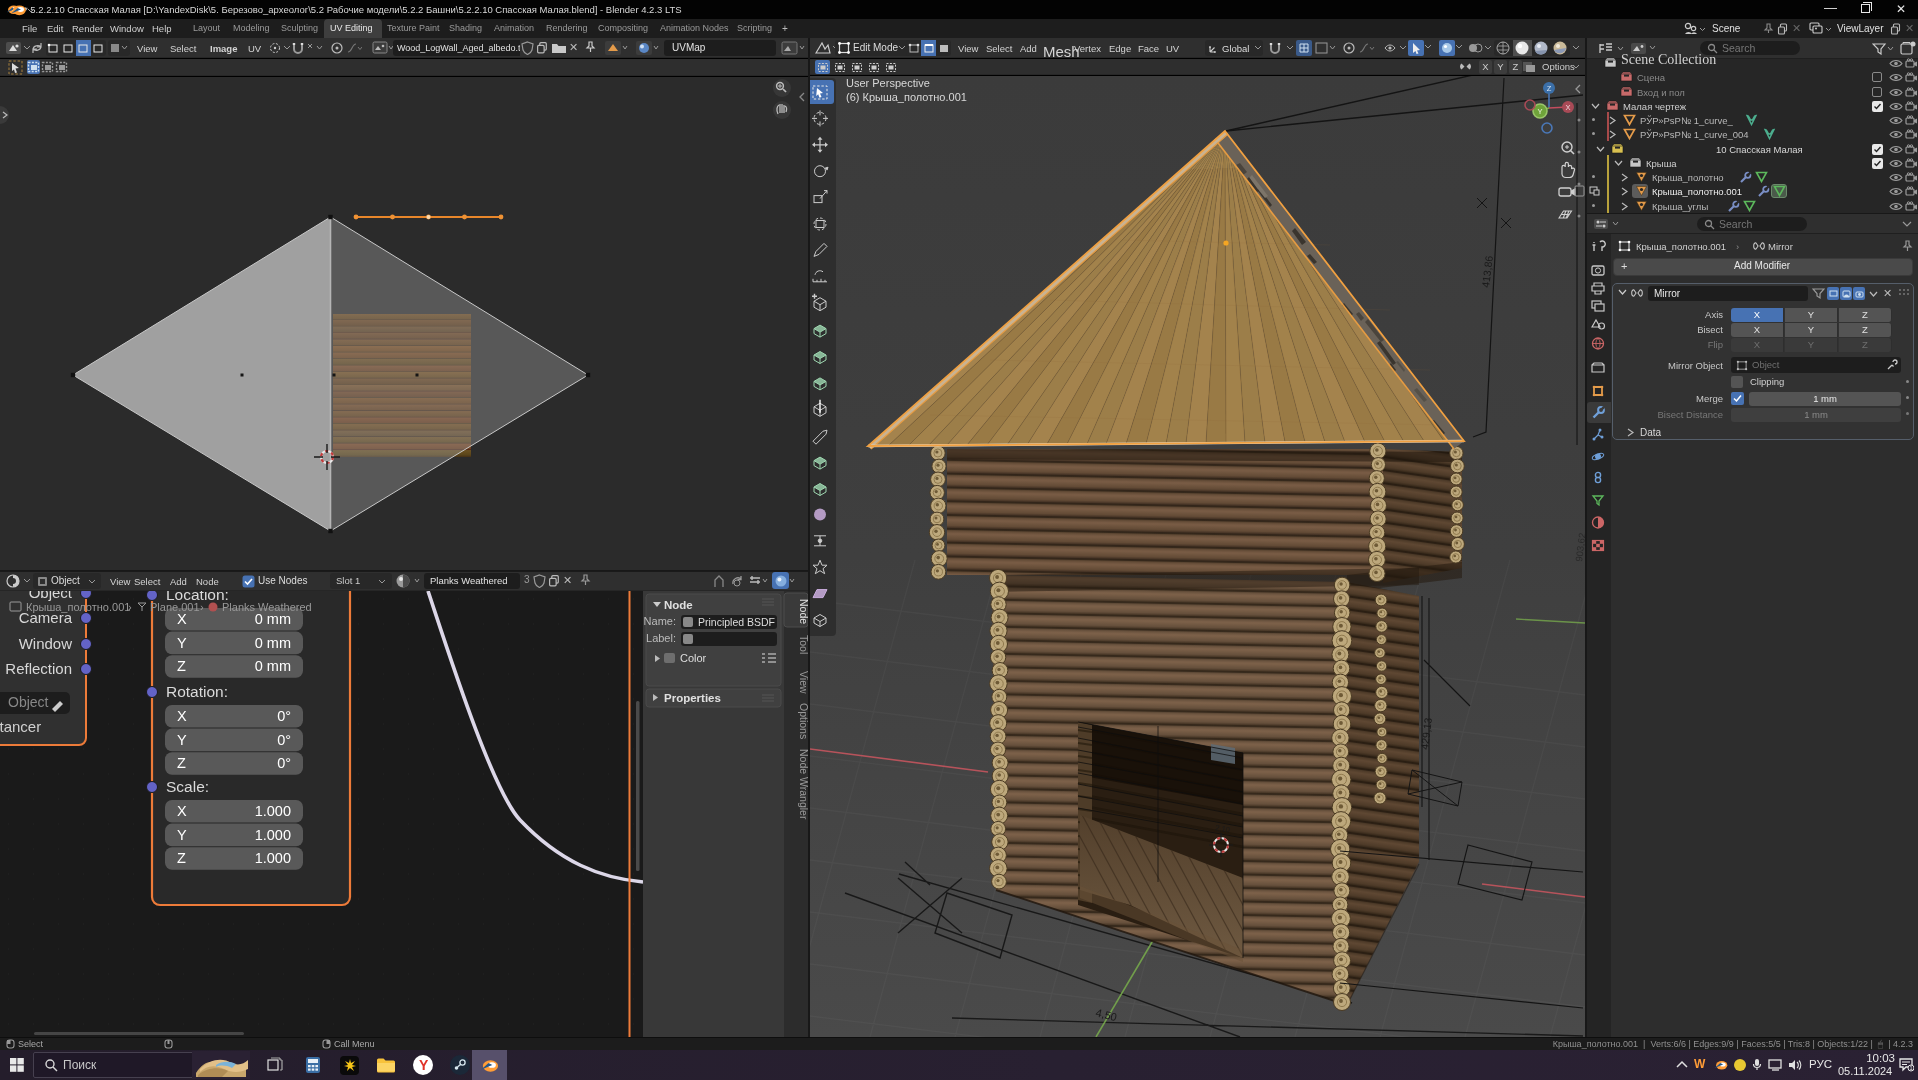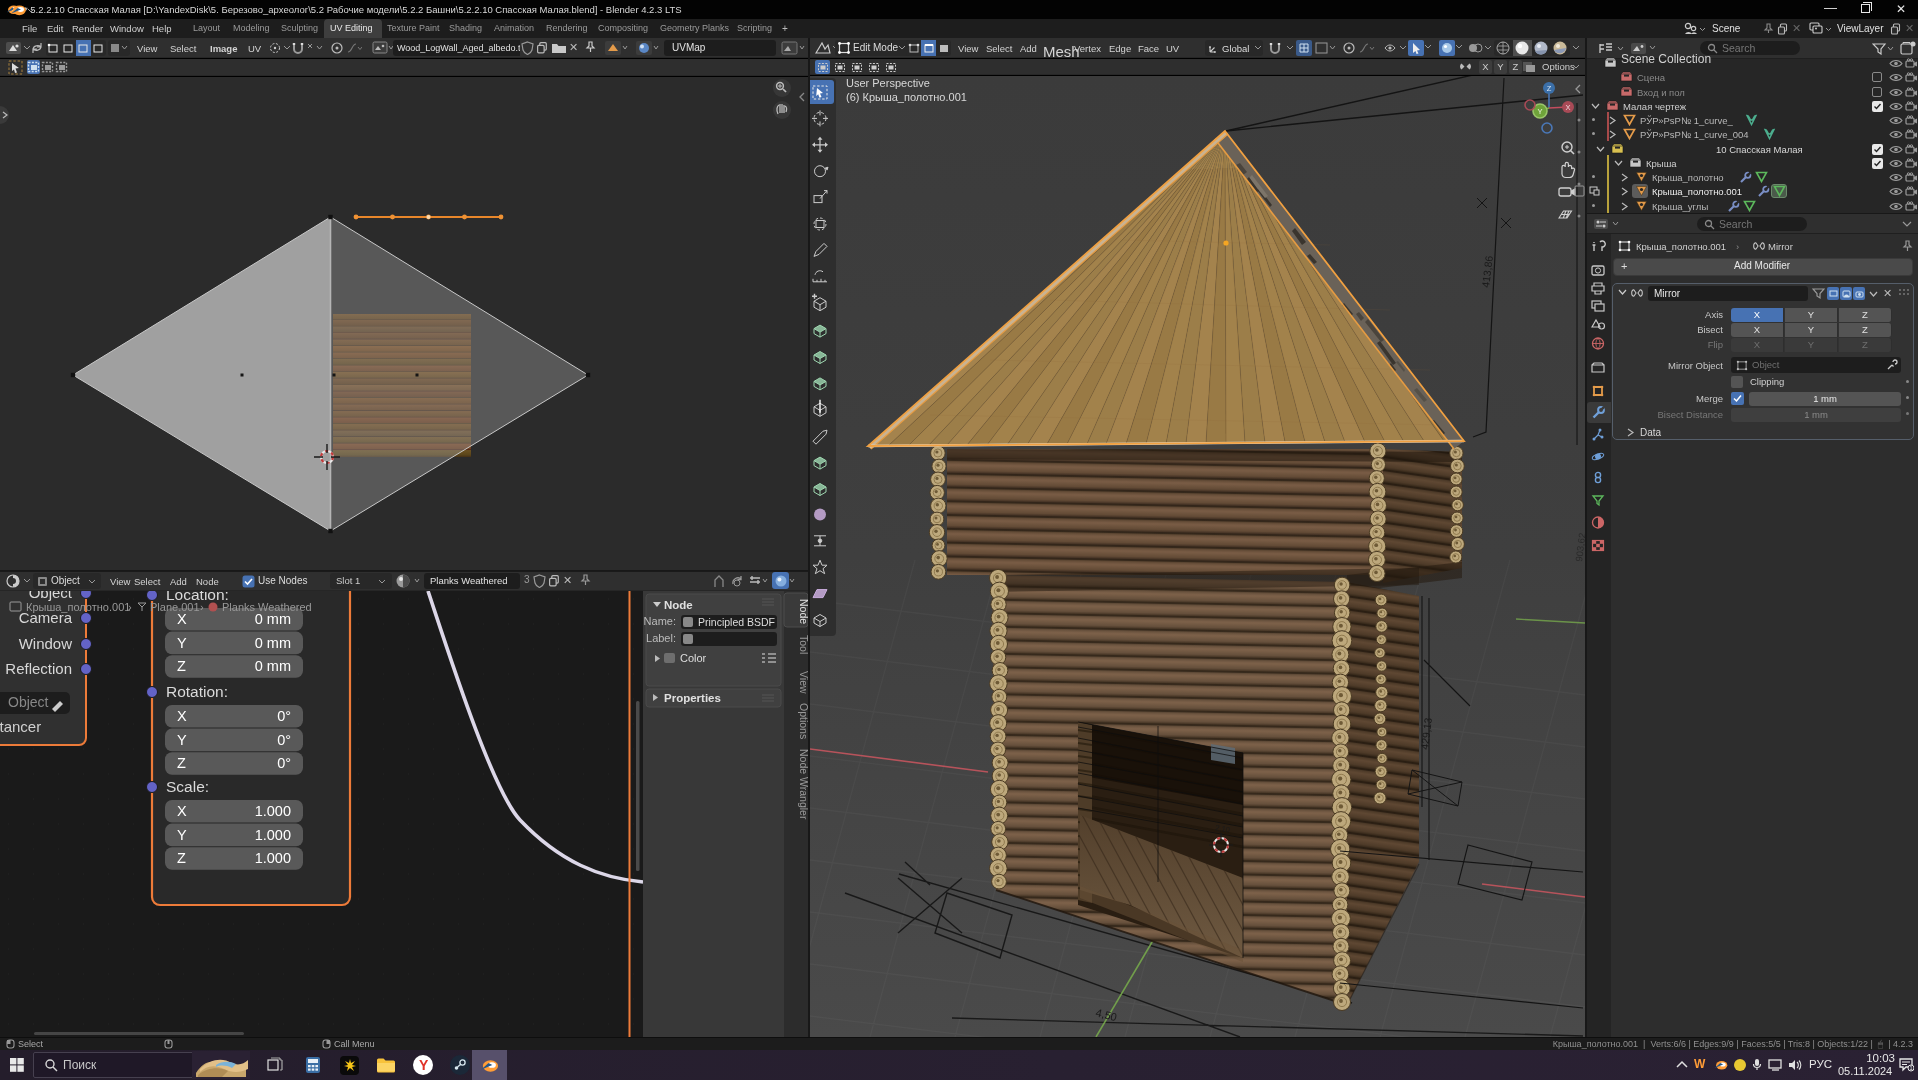--- a/index.html
+++ b/index.html
@@ -34,21 +34,21 @@
 <div class="abs" style="left:324px;top:19px;width:58px;height:19px;background:#3e3e3e;border-radius:4px 4px 0 0;"></div>
 <div class="txt" style="left:193px;top:23px;font-size:9px;color:#9a9a9a;">Layout</div>
 <div class="txt" style="left:233px;top:23px;font-size:9px;color:#9a9a9a;">Modeling</div>
 <div class="txt" style="left:281px;top:23px;font-size:9px;color:#9a9a9a;">Sculpting</div>
 <div class="txt" style="left:330px;top:23px;font-size:9px;color:#e8e8e8;">UV Editing</div>
 <div class="txt" style="left:387px;top:23px;font-size:9px;color:#9a9a9a;">Texture Paint</div>
 <div class="txt" style="left:449px;top:23px;font-size:9px;color:#9a9a9a;">Shading</div>
 <div class="txt" style="left:494px;top:23px;font-size:9px;color:#9a9a9a;">Animation</div>
 <div class="txt" style="left:546px;top:23px;font-size:9px;color:#9a9a9a;">Rendering</div>
 <div class="txt" style="left:598px;top:23px;font-size:9px;color:#9a9a9a;">Compositing</div>
-<div class="txt" style="left:660px;top:23px;font-size:9px;color:#9a9a9a;">Geometry Planks</div>
+<div class="txt" style="left:660px;top:23px;font-size:9px;color:#9a9a9a;">Animation Nodes</div>
 <div class="txt" style="left:737px;top:23px;font-size:9px;color:#9a9a9a;">Scripting</div>
 <div class="txt" style="left:782px;top:23px;font-size:10px;color:#bbb;">+</div>
 <svg class="abs" style="left:1683px;top:22px" width="15" height="13" viewBox="0 0 15 13">
     <circle cx="5" cy="4" r="2.6" fill="none" stroke="#ccc" stroke-width="1.2"></circle>
     <circle cx="10.5" cy="6.5" r="2.2" fill="none" stroke="#ccc" stroke-width="1.2"></circle>
     <path d="M2 12 a4 4 0 0 1 7 0 Z" fill="#ccc"></path>
     <path d="M8 12 a3.4 3.4 0 0 1 6 0 Z" fill="#ccc"></path>
   </svg>
 <svg class="abs" style="left:1699px;top:27px" width="7" height="5">
     <path d="M1 1 L3.5 3.5 L6 1" fill="none" stroke="#999"></path>
@@ -1173,21 +1173,21 @@
   </svg>
 <svg class="abs" style="left:1900px;top:41px" width="16" height="15" viewBox="0 0 16 15">
     <rect x="1" y="3" width="11" height="10" rx="1.5" fill="none" stroke="#ccc" stroke-width="1.2"></rect>
     <path d="M3 3 V1.5 h7 V3" stroke="#ccc" fill="none"></path>
     <circle cx="13" cy="3" r="2.5" fill="#ccc"></circle>
   </svg>
 <svg class="abs" style="left:1604px;top:56.5px" width="13" height="12" viewBox="0 0 13 12">
     <path d="M1 3 L1 10 L12 10 L12 3 Z M1 3 L3 1 L10 1 L12 3" fill="#c8c8c8" stroke="#1a1a1a" stroke-width="0.6"></path>
     <rect x="4" y="3.6" width="5" height="2" fill="#262626"></rect>
   </svg>
-<div class="txt" style="left:1621px;top:52px;font-size:12px;color:#d2d2d2;">Scene Collection</div>
+<div class="txt" style="left:1621px;top:52px;font-size:14px;color:#d2d2d2;font-family:Liberation Serif, serif;">Scene Collection</div>
 <svg class="abs" style="left:1889px;top:57.5px" width="14" height="11" viewBox="0 0 14 11">
     <path d="M1 5.5 C4 1.5,10 1.5,13 5.5 C10 9.5,4 9.5,1 5.5 Z" fill="none" stroke="#9a9a9a" stroke-width="1.2"></path>
     <circle cx="7" cy="5.5" r="1.8" fill="#9a9a9a"></circle>
   </svg>
 <svg class="abs" style="left:1905px;top:57.5px" width="13" height="11" viewBox="0 0 13 11">
     <rect x="1" y="3" width="8" height="6" rx="1" fill="none" stroke="#9a9a9a" stroke-width="1.2"></rect>
     <path d="M9 5 l3 -1.5 v5 L9 7" fill="#9a9a9a"></path>
     <circle cx="3.5" cy="2" r="1.2" fill="none" stroke="#9a9a9a"></circle>
     <circle cx="6.5" cy="2" r="1.2" fill="none" stroke="#9a9a9a"></circle>
   </svg>

